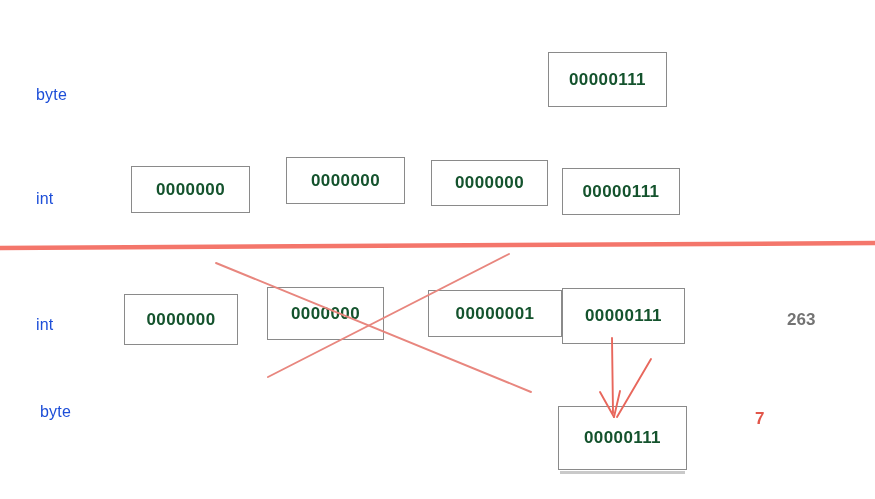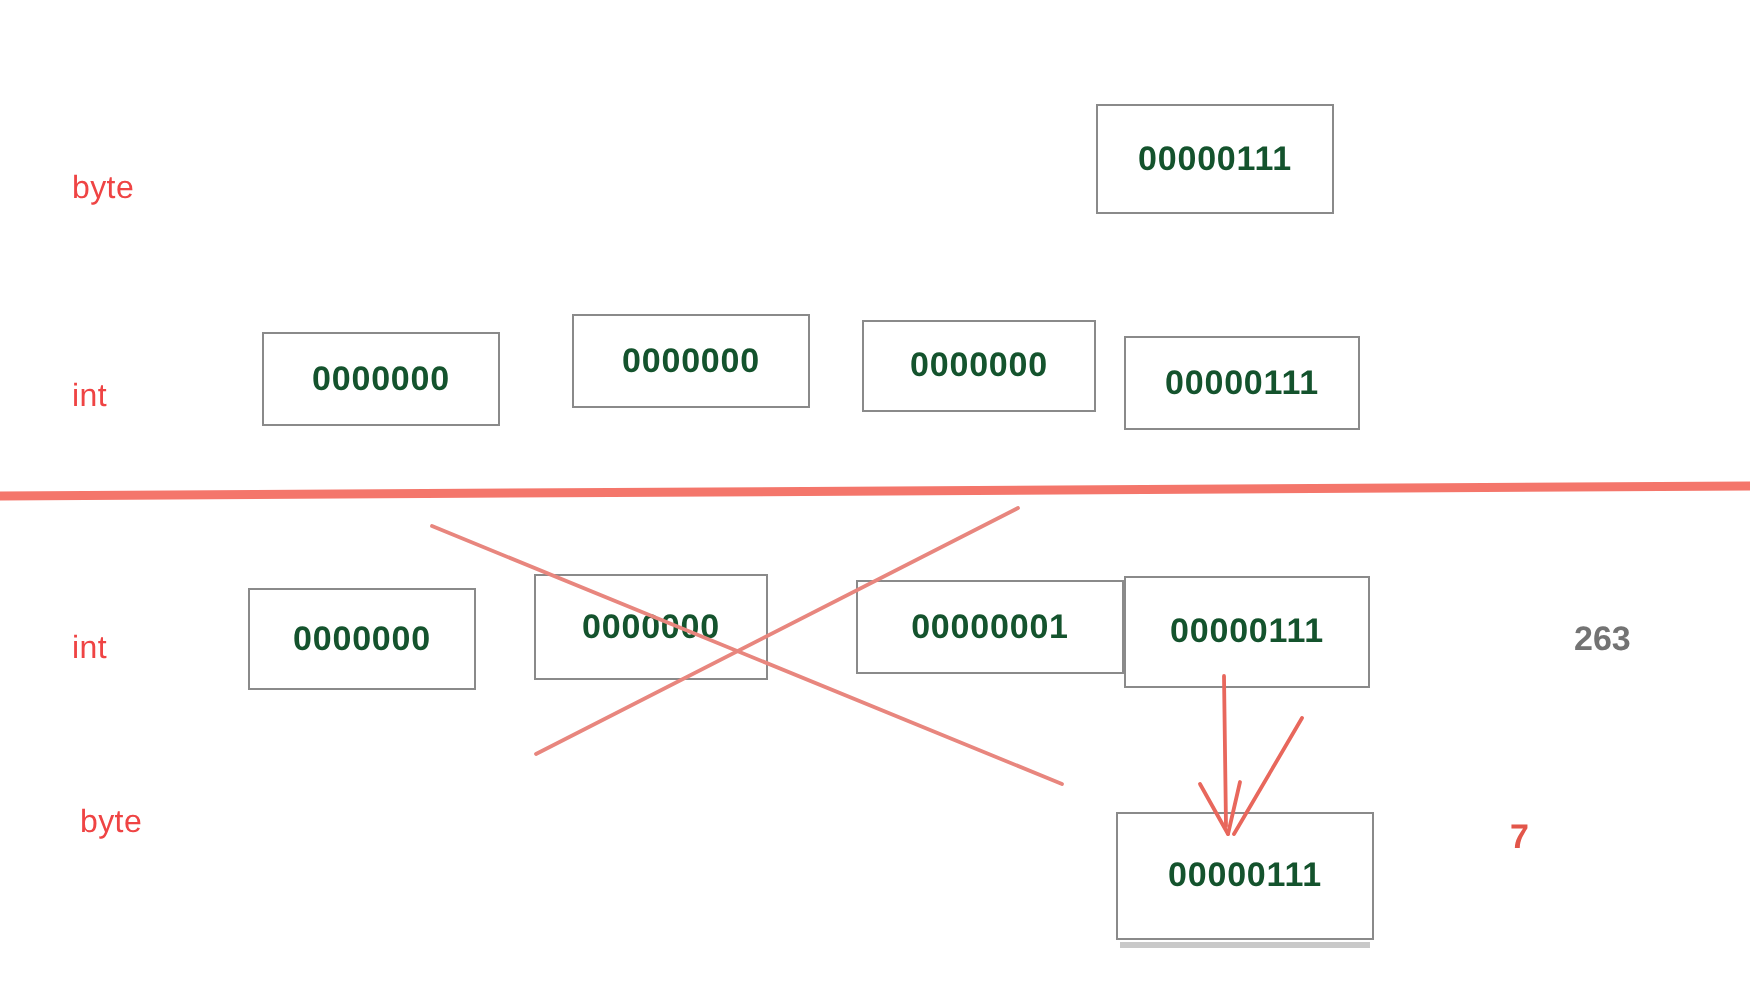--- a/index.html
+++ b/index.html
@@ -14,21 +14,21 @@
     position: relative;
     width: 875px;
     height: 499px;
     background: #ffffff;
     overflow: hidden;
   }
   .row-label {
     position: absolute;
     font-family: "Liberation Sans", sans-serif;
     font-size: 16px;
-    color: #ef4444;
+    color: #1d4ed8;
     letter-spacing: 0.2px;
     white-space: nowrap;
   }
   .bitbox {
     position: absolute;
     box-sizing: border-box;
     border: 1.6px solid #8a8a8a;
     background: #ffffff;
     display: flex;
     align-items: center;

